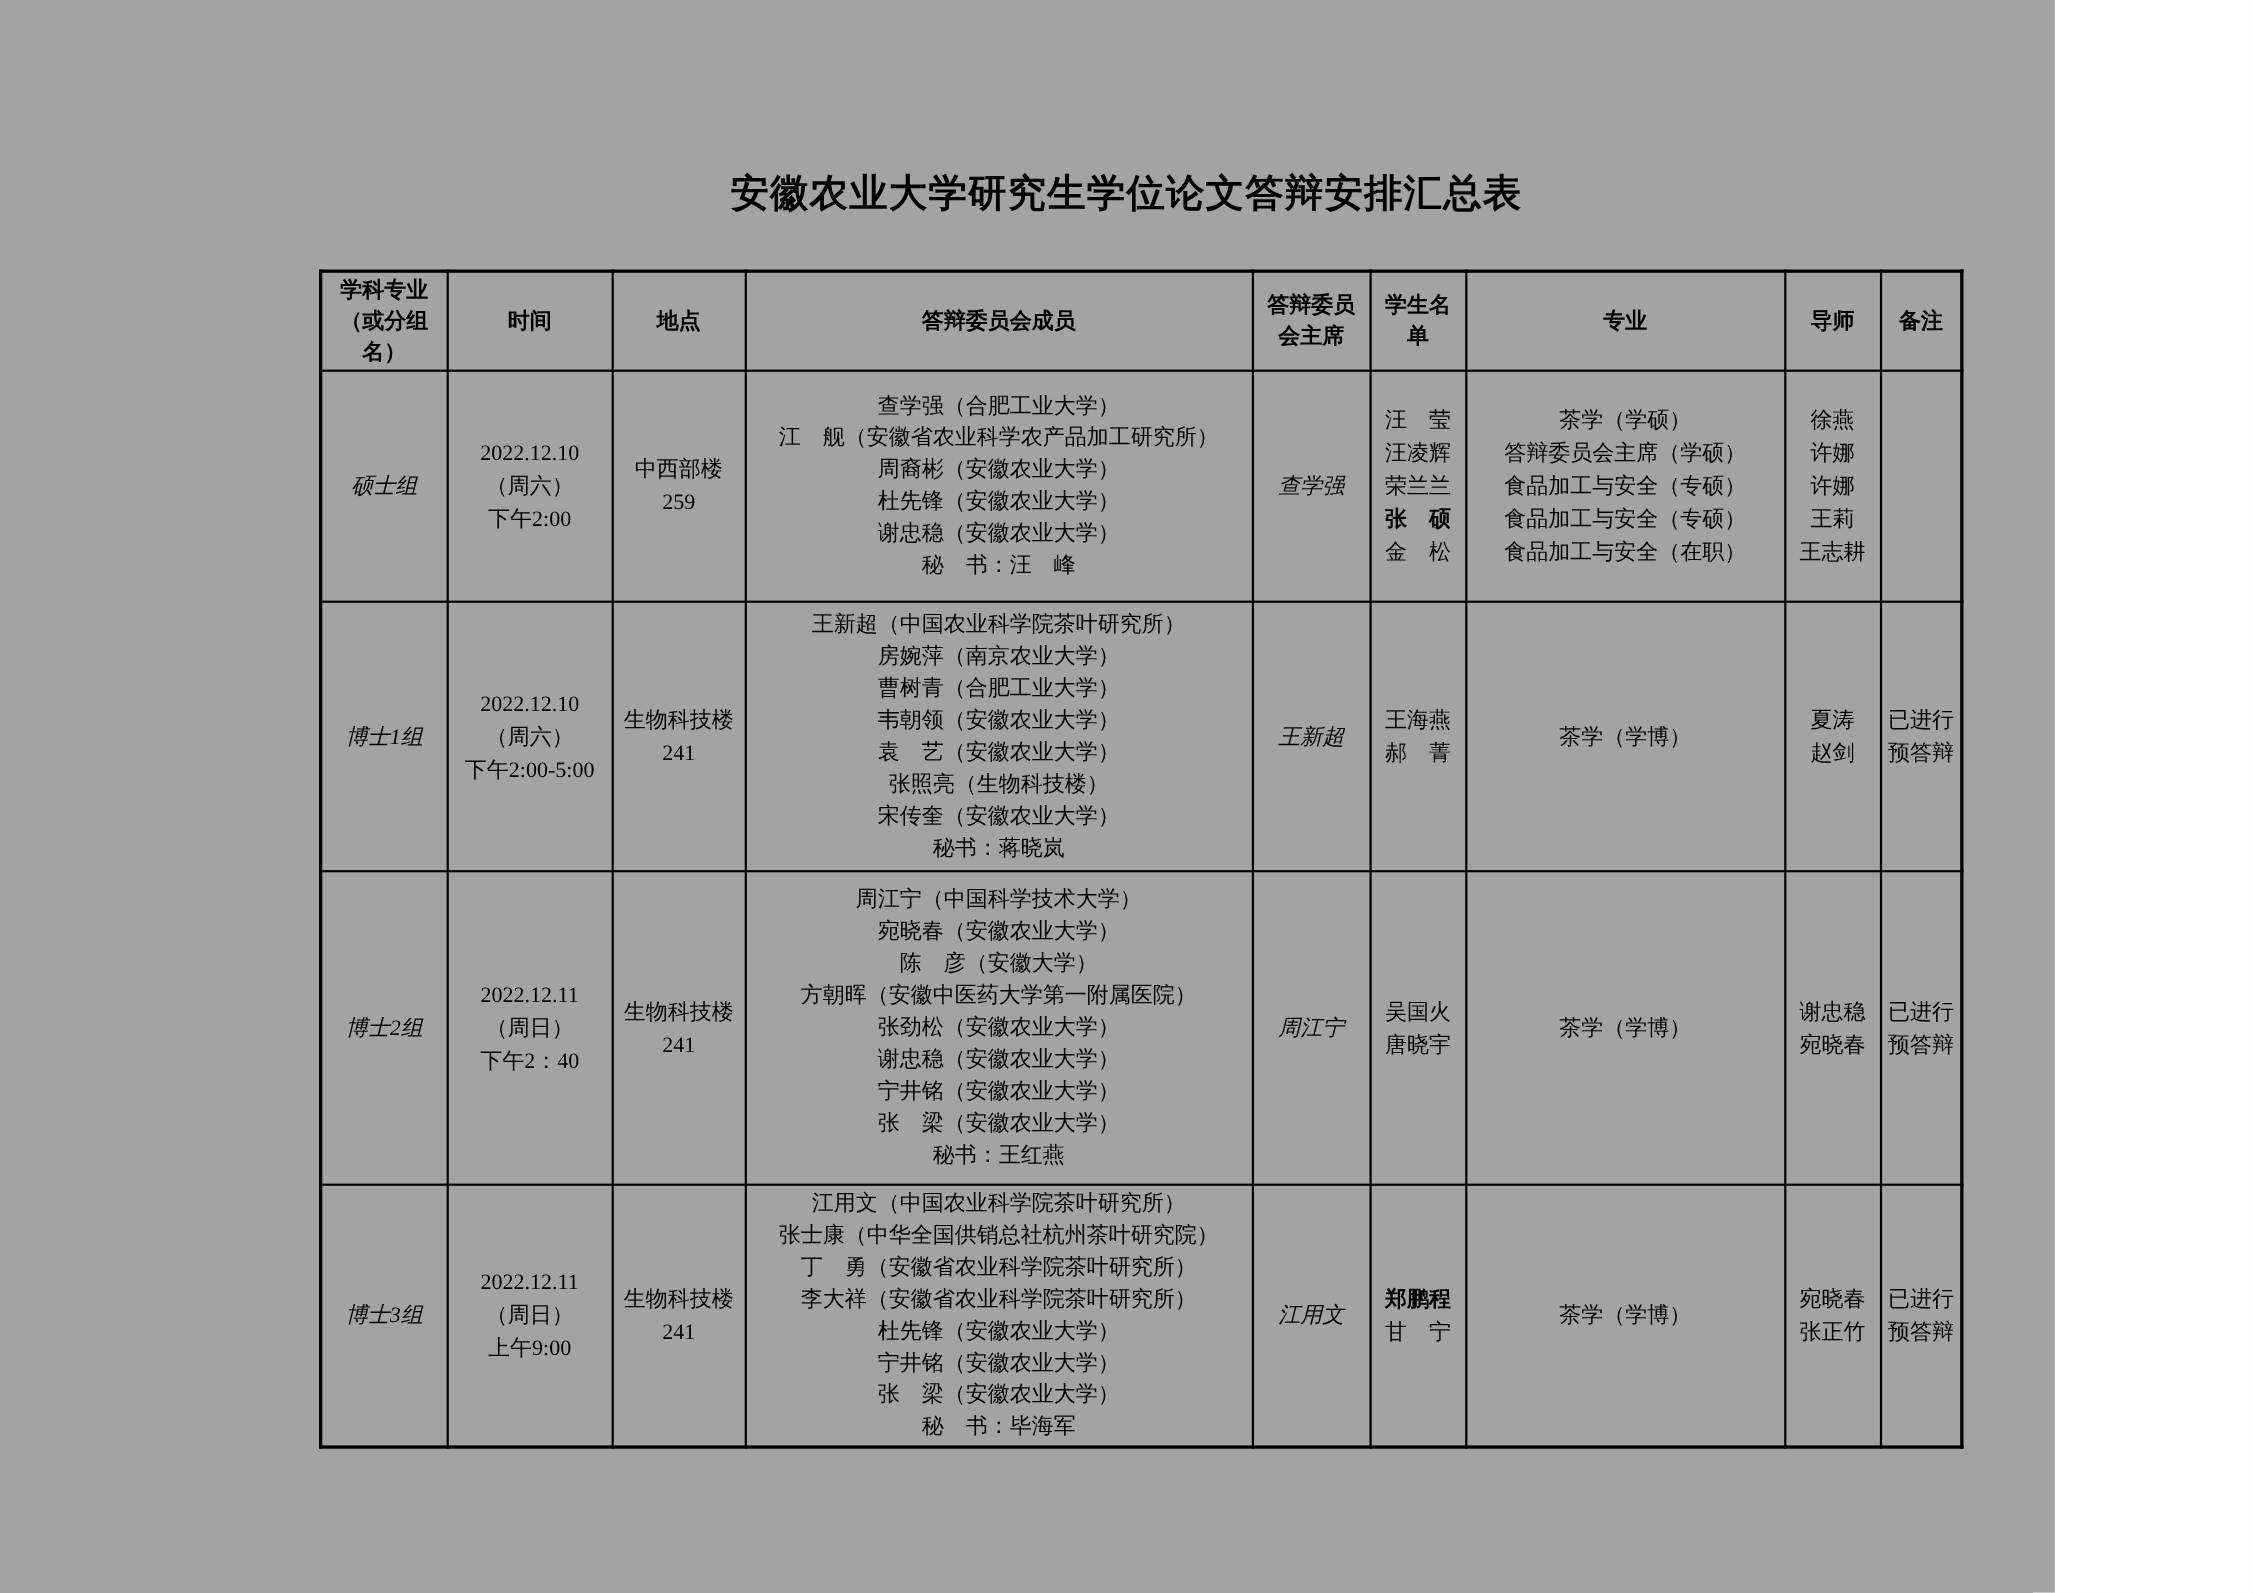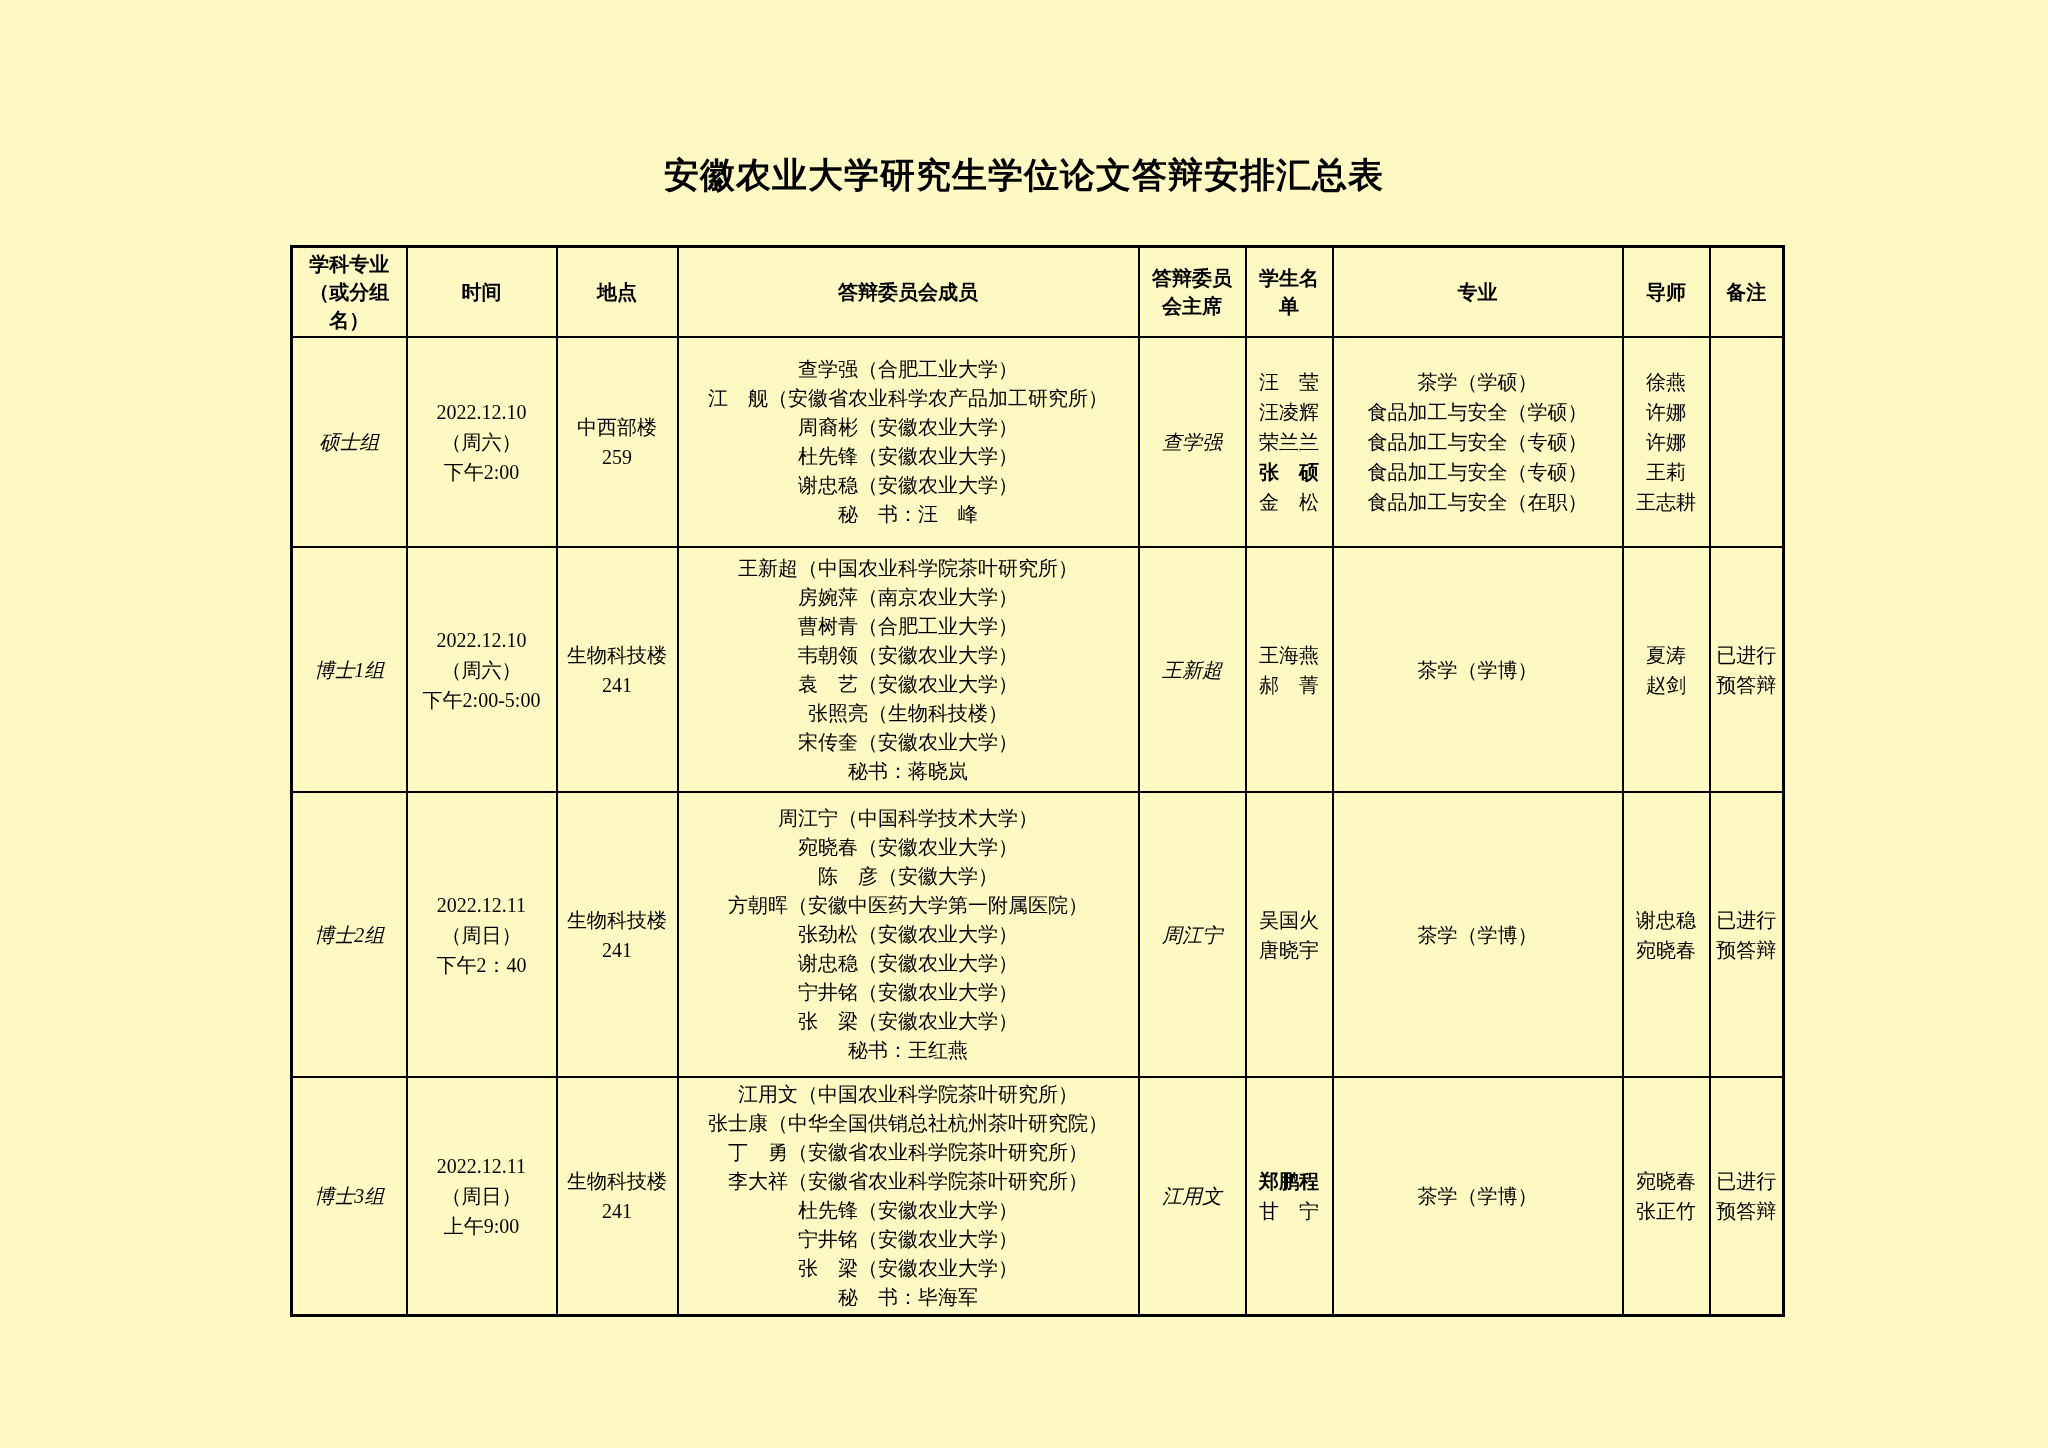--- a/index.html
+++ b/index.html
@@ -2,23 +2,23 @@
 <html><head>
 <meta charset="utf-8">
 <style>
   html, body {
     margin: 0;
     padding: 0;
     background: #ffffff;
   }
   .page {
     position: relative;
-    width: 2048px;
+    width: 1868px;
     height: 1448px;
-    background: #fef9c3;
+    background: #a3a3a3;
     color: #000000;
     font-family: "Liberation Serif", "DejaVu Serif", serif;
   }
   .doc-title {
     position: absolute;
     top: 152px;
     left: 0;
     width: 2048px;
     margin: 0;
     text-align: center;
@@ -118,21 +118,21 @@
     <td class="c-chair">查学强</td>
     <td class="c-students">
             <div>汪　莹</div>
             <div>汪凌辉</div>
             <div>荣兰兰</div>
             <div class="bold">张　硕</div>
             <div>金　松</div>
           </td>
     <td class="c-major">
             <div>茶学（学硕）</div>
-            <div>食品加工与安全（学硕）</div>
+            <div>答辩委员会主席（学硕）</div>
             <div>食品加工与安全（专硕）</div>
             <div>食品加工与安全（专硕）</div>
             <div>食品加工与安全（在职）</div>
           </td>
     <td class="c-advisor">
             <div>徐燕</div>
             <div>许娜</div>
             <div>许娜</div>
             <div>王莉</div>
             <div>王志耕</div>

